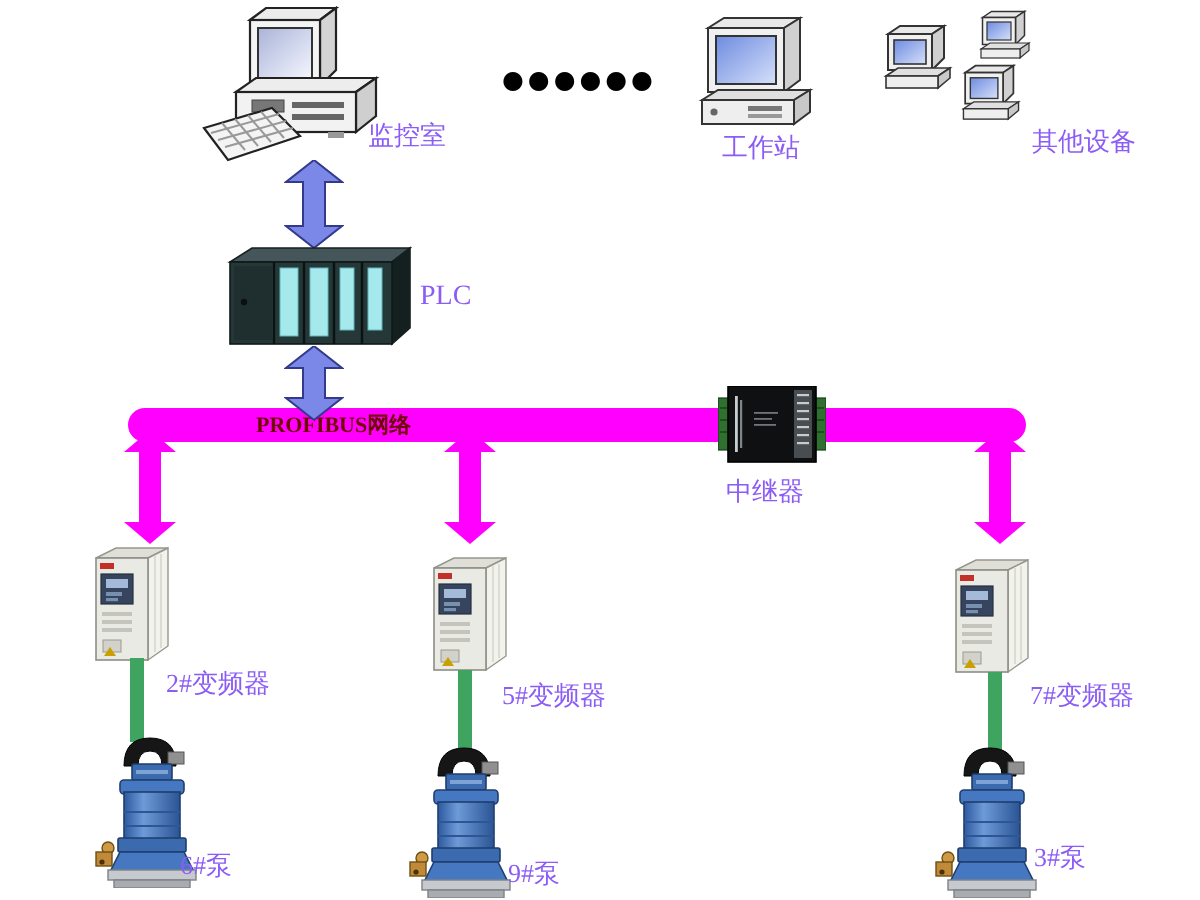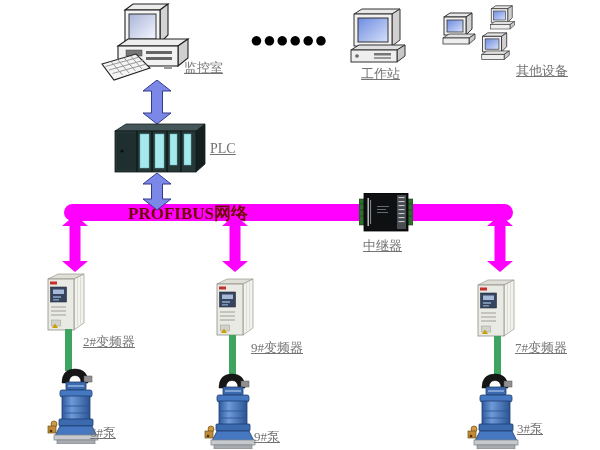--- a/index.html
+++ b/index.html
@@ -1,20 +1,20 @@
 <!DOCTYPE html>
 <html><head>
 <meta charset="utf-8">
 <style>
   html,body{margin:0;padding:0;}
   body{width:600px;height:450px;background:#ffffff;overflow:hidden;position:relative;font-family:"Liberation Serif","DejaVu Sans",serif;}
   .abs{position:absolute;}
-  .label{color:#737373;font-size:13px;white-space:nowrap;text-decoration:underline;}
+  .label{color:#8b5cf6;font-size:13px;white-space:nowrap;}
   #bus-bar{position:absolute;background:#FF00FF;border-radius:9px;}
-  #bus-label{position:absolute;color:#700606;font-weight:bold;font-size:17px;line-height:13px;}
+  #bus-label{position:absolute;color:#700606;font-weight:bold;font-size:11px;line-height:13px;}
   #dots{position:absolute;font-family:"DejaVu Sans",sans-serif;font-size:12.5px;letter-spacing:2px;color:#000;}
 </style>
 </head>
 <body>
 
 <svg width="0" height="0" style="position:absolute">
   <defs>
     <linearGradient id="scr" x1="0" y1="0" x2="1" y2="1">
       <stop offset="0" stop-color="#6E8CE0"></stop>
         <stop offset="1" stop-color="#D6E0FA"></stop>
@@ -212,21 +212,21 @@
 <svg class="abs" style="left:45px;top:272px" width="45" height="60">
     <use href="#vfd-sym"></use>
   </svg>
 <svg class="abs" style="left:214px;top:277px" width="45" height="60">
     <use href="#vfd-sym"></use>
   </svg>
 <svg class="abs" style="left:475px;top:278px" width="45" height="60">
     <use href="#vfd-sym"></use>
   </svg>
 <div class="abs label" style="left:83px;top:333px">2#变频器</div>
-<div class="abs label" style="left:251px;top:339px">9#变频器</div>
+<div class="abs label" style="left:251px;top:339px">5#变频器</div>
 <div class="abs label" style="left:515px;top:339px">7#变频器</div>
 
 <div class="abs" style="left:65px;top:329px;width:7px;height:42px;background:#3FA45F"></div>
 <div class="abs" style="left:229px;top:335px;width:7px;height:42px;background:#3FA45F"></div>
 <div class="abs" style="left:494px;top:336px;width:7px;height:40px;background:#3FA45F"></div>
 
 <svg class="abs" style="left:46px;top:366px" width="58" height="78">
     <use href="#pump-sym"></use>
   </svg>
 <svg class="abs" style="left:203px;top:371px" width="58" height="78">

